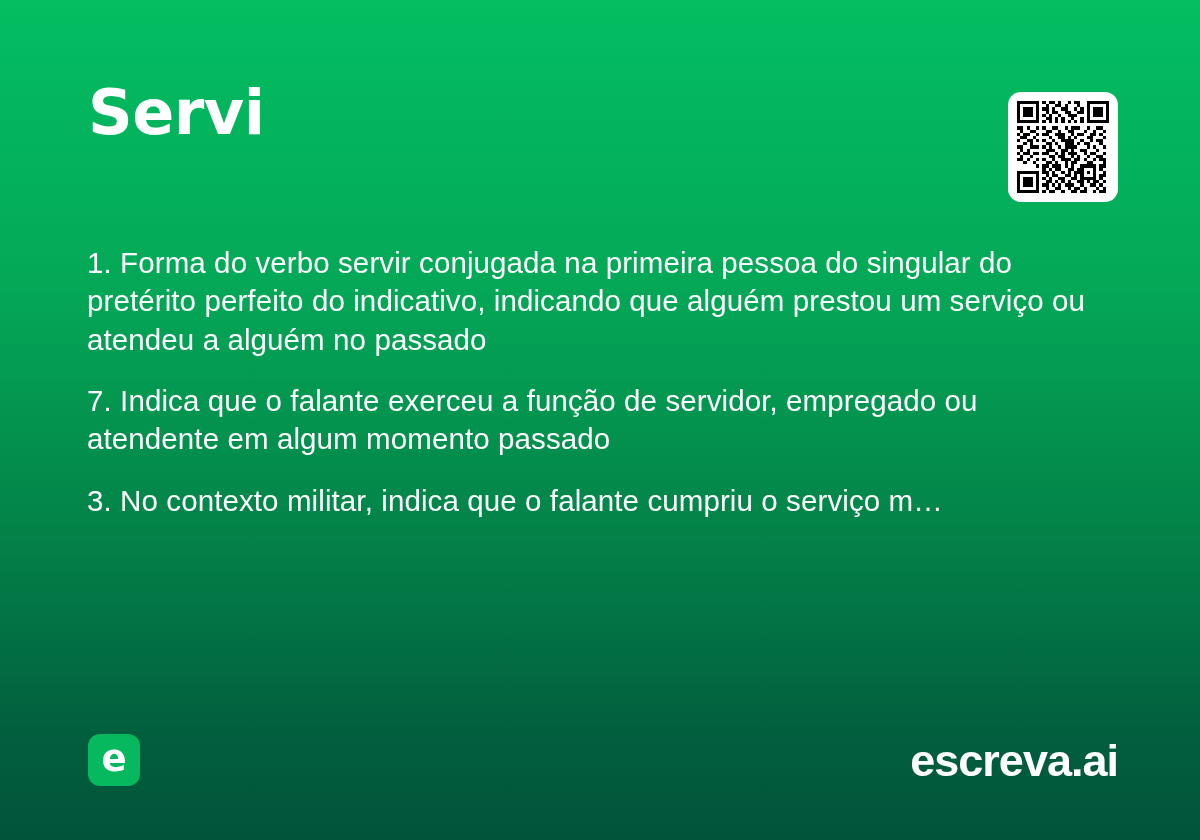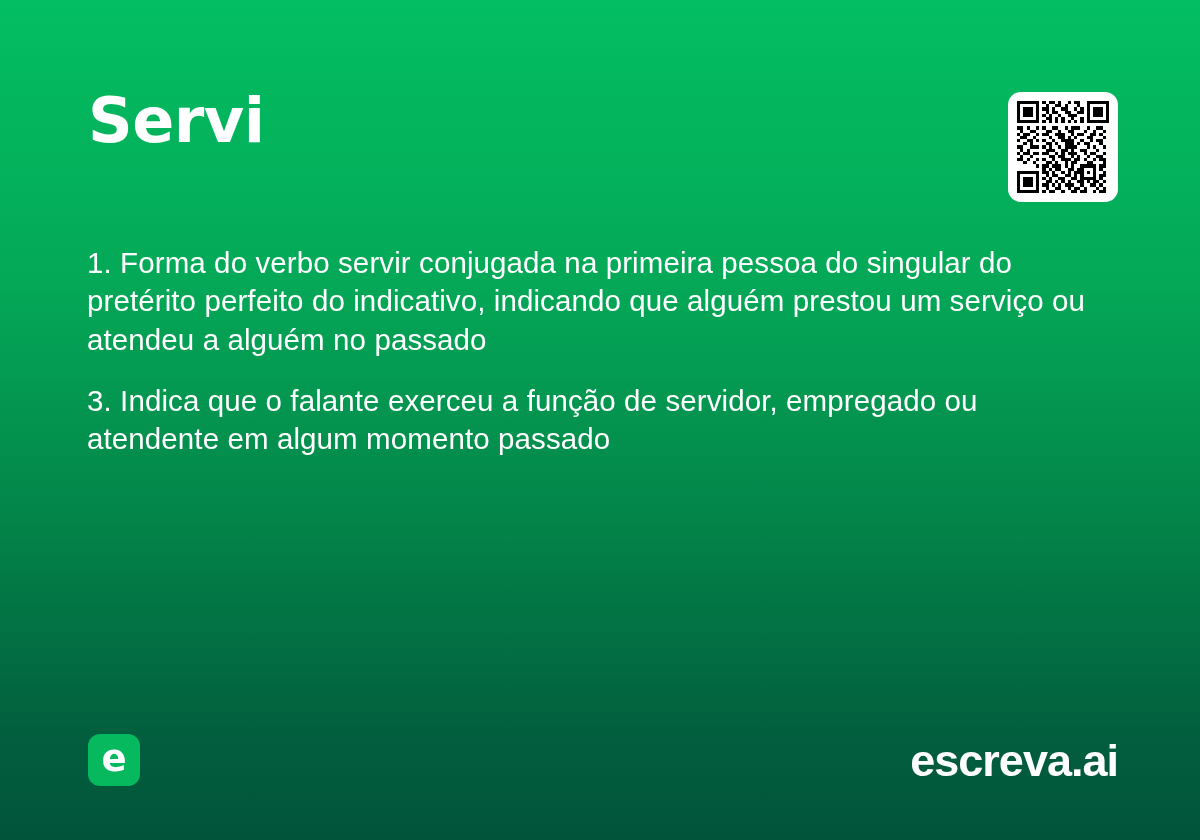--- a/index.html
+++ b/index.html
@@ -28,21 +28,20 @@
                 #01543a 100%);
     overflow: hidden;
   }
 
   
   .header {
     position: absolute;
     left: 88px;
     top: 82px;
     right: 88px;
-    margin-top: 8px;
   }
 
   .word-title {
     margin: 0;
     font-family: "DejaVu Sans", sans-serif;
     font-weight: 700;
     font-size: 62px;
     line-height: 1.0;
     letter-spacing: -0.5px;
     color: #ffffff;
@@ -376,21 +375,22 @@
           <rect x="17" y="28" width="2" height="1"></rect>
         <rect x="20" y="28" width="2" height="1"></rect>
           <rect x="24" y="28" width="1" height="1"></rect>
         <rect x="26" y="28" width="2" height="1"></rect>
       </g>
     </svg>
   </div>
 
   <div class="definitions">
     <p class="definition">1. Forma do verbo servir conjugada na primeira pessoa do singular do pretérito perfeito do indicativo, indicando que alguém prestou um serviço ou atendeu a alguém no passado</p>
-    <p class="definition">3. Indica que o falante exerceu a função de servidor, empregado ou atendente em algum momento passado</p>
+    <p class="definition">7. Indica que o falante exerceu a função de servidor, empregado ou atendente em algum momento passado</p>
+    <p class="definition">3. No contexto militar, indica que o falante cumpriu o serviço m…</p>
   </div>
 
   <div class="footer">
     <div class="brand-logo">
       <span>e</span>
     </div>
     <div class="brand-name">escreva.ai</div>
   </div>
 
 </div>

